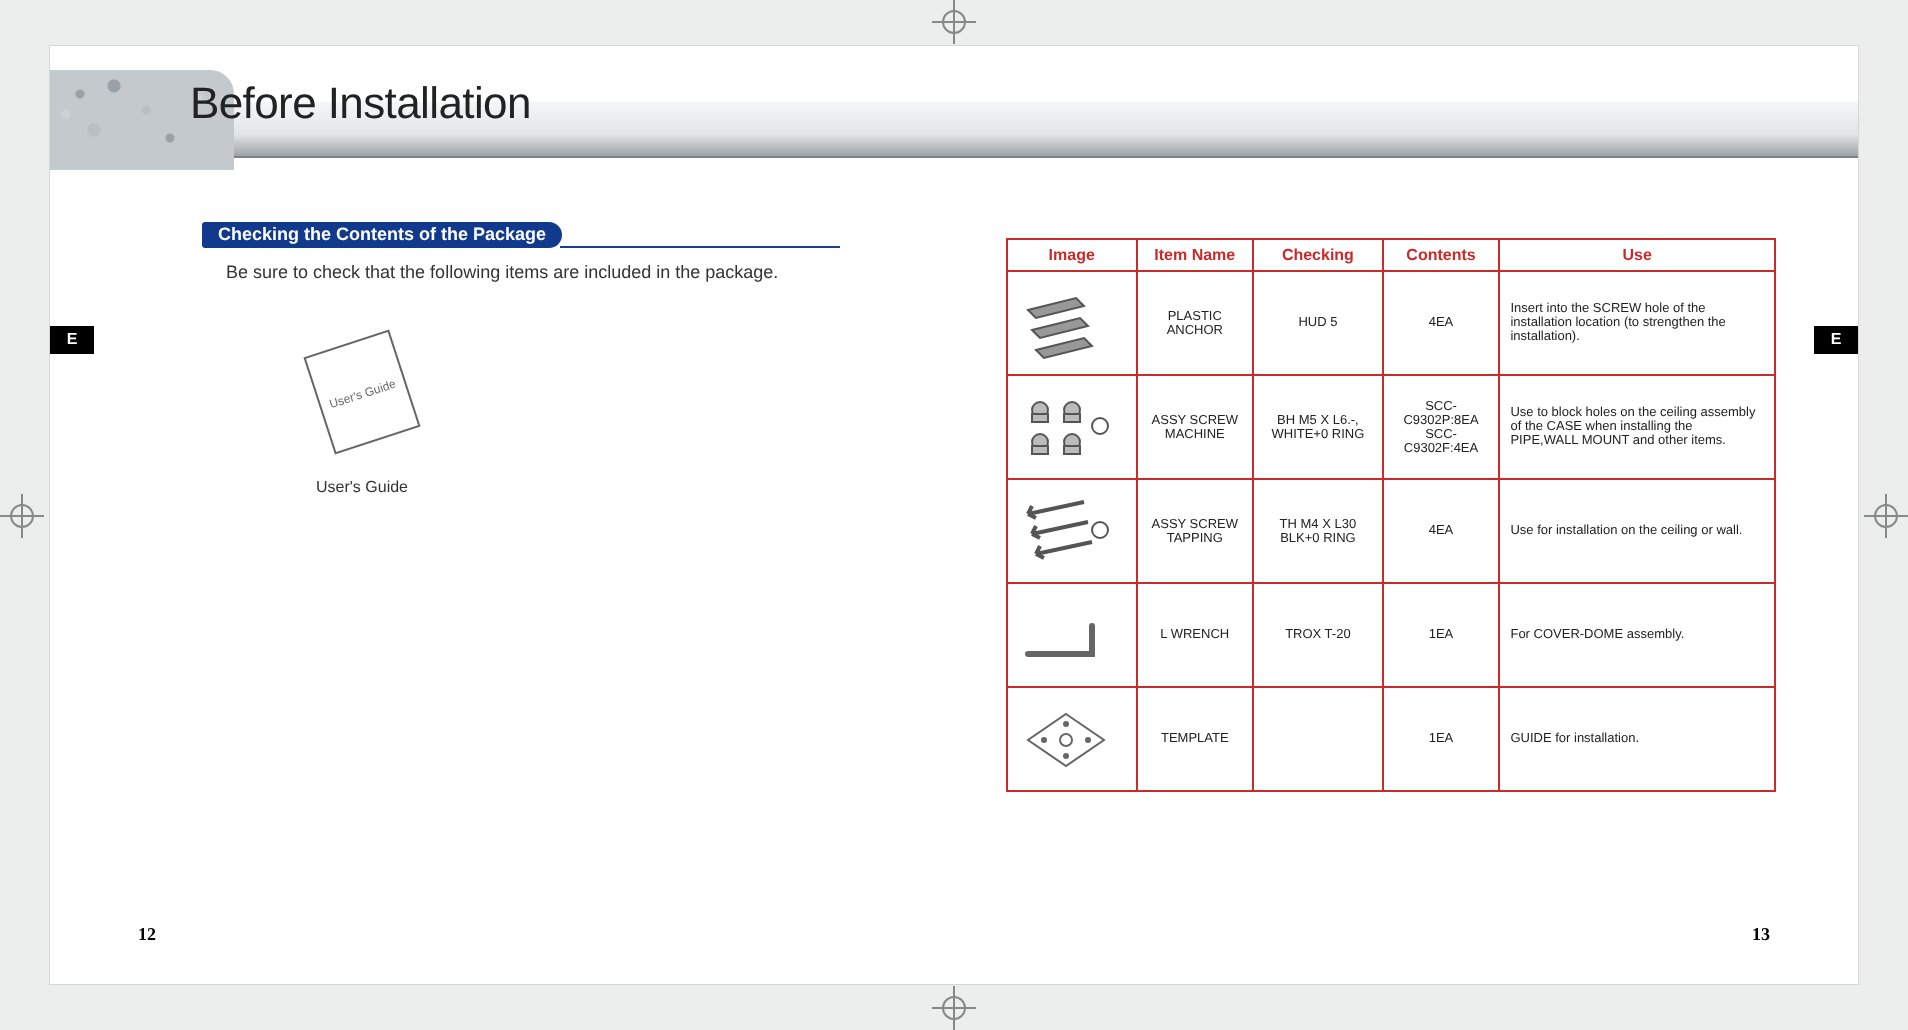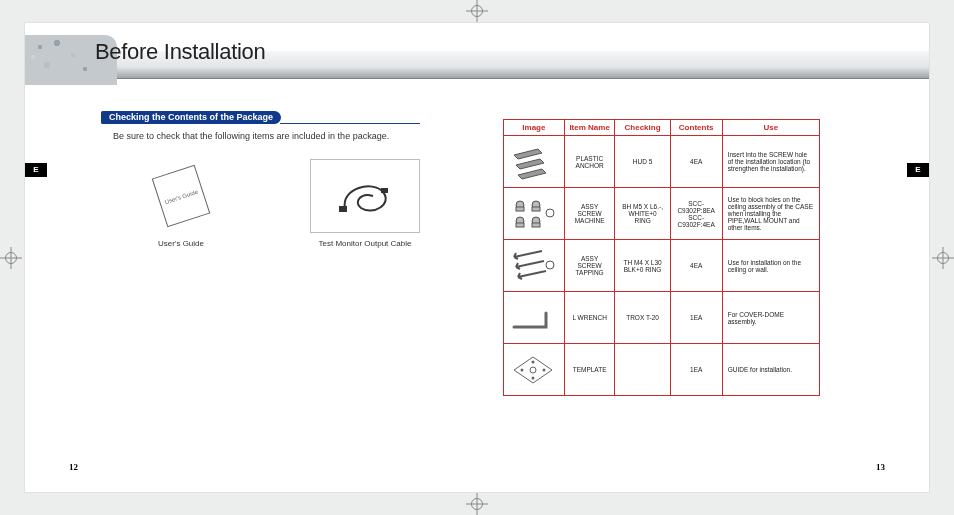--- a/index.html
+++ b/index.html
@@ -180,21 +180,21 @@
     font-size: 8px;
     color: #333;
     text-align: center;
   }
 
   
   .parts-table {
     position: absolute;
     top: 96px;
     left: 26px;
-    width: 317px;
+    width: 385px;
     border-collapse: collapse;
     font-size: 7px;
     color: #222;
   }
   .parts-table th, .parts-table td {
     border: 0.8px solid #c92a2a;
     padding: 2px 4px;
     vertical-align: middle;
     text-align: center;
   }
@@ -277,30 +277,20 @@
             <g transform="rotate(-18 44 37)">
               <rect x="22" y="12" width="44" height="50" fill="#fff" stroke="#666"></rect>
               <text x="44" y="40" font-size="6" fill="#666" text-anchor="middle">User's Guide</text>
             </g>
           </svg>
         </div>
         <div class="caption">User's Guide</div>
       </div>
 
 
-      <div class="item">
-        <div class="frame">
-          <svg width="88" height="56" viewBox="0 0 88 56">
-            <path d="M24 40 C 20 20, 52 12, 62 24 C 72 36, 52 48, 40 40 C 32 34, 40 24, 52 28" fill="none" stroke="#333" stroke-width="2"></path>
-            <rect x="18" y="38" width="8" height="6" fill="#333"></rect>
-            <rect x="60" y="20" width="7" height="5" fill="#333"></rect>
-          </svg>
-        </div>
-        <div class="caption">Test Monitor Output Cable</div>
-      </div>
 
     </div>
 
     <div class="pagenum">12</div>
   </div>
 
   <div class="page right">
 
     <div class="banner">
       <div class="strip"></div>

